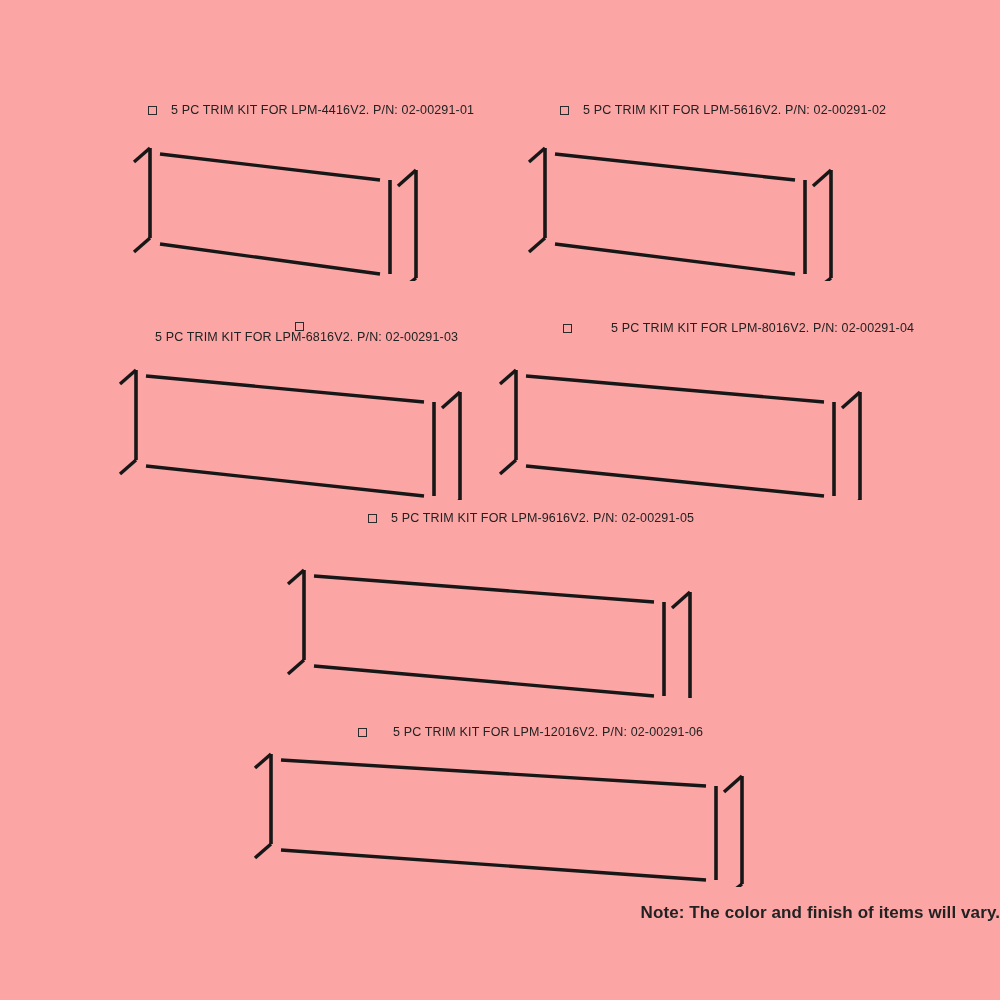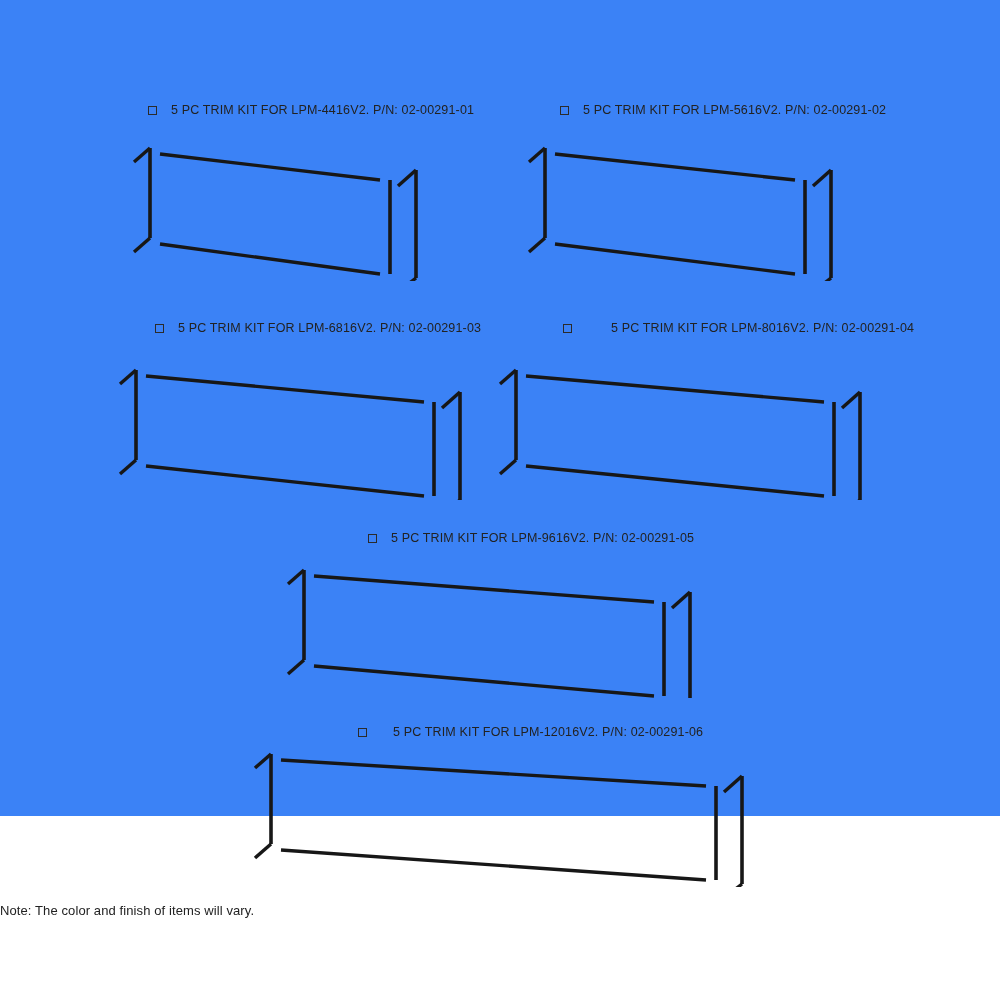--- a/index.html
+++ b/index.html
@@ -13,22 +13,22 @@
     position: relative;
     font-family: "Liberation Sans", sans-serif;
     color: #1a1a1a;
     overflow: hidden;
   }
 
   .page {
     position: absolute;
     inset: 0;
     width: 1000px;
-    height: 816px;
-    background: #3b82f6;
+    height: 1000px;
+    background: #fca5a5;
   }
 
   
   .item {
     position: absolute;
   }
 
   .item-label {
     position: absolute;
     left: 0;
@@ -74,24 +74,25 @@
   }
   .flange {
     stroke-width: 3.4;
   }
 
   
   .note {
     position: absolute;
     left: 0;
     right: 0;
-    text-align: left;
-    font-size: 13px;
+    text-align: right;
+    font-size: 17px;
     color: #222222;
     letter-spacing: 0.1px;
+    font-weight: bold;
   }
 </style>
 </head>
 <body>
 
 <div class="page">
   <div id="items-root">
       <div class="item" style="left: 0px; top: 0px;">
         <div class="item-label" style="left: 148px; top: 104px;">
           <span class="checkbox-icon"></span>
@@ -120,21 +121,21 @@
           <line x1="18" y1="102" x2="2" y2="116" class="flange"></line>
           <line x1="28" y1="18" x2="268" y2="44" class="rail"></line>
           <line x1="28" y1="108" x2="268" y2="138" class="rail"></line>
           <line x1="278" y1="44" x2="278" y2="138" class="post"></line>
           <line x1="304" y1="34" x2="304" y2="142" class="post"></line>
           <line x1="304" y1="34" x2="286" y2="50" class="flange"></line>
           <line x1="304" y1="142" x2="286" y2="156" class="flange"></line>
         </svg>
       </div>
       <div class="item" style="left: 0px; top: 0px;">
-        <div class="item-label" style="left: 155px; top: 322px;">
+        <div class="item-label" style="left: 155px; top: 322px; flex-direction: column;">
           <span class="checkbox-icon"></span>
           <span class="label-text">5 PC TRIM KIT FOR LPM-6816V2. P/N: 02-00291-03</span>
         </div>
         <svg class="diagram" width="358" height="142" viewBox="0 0 358 142" style="left: 118px; top: 358px;">
           <line x1="18" y1="12" x2="18" y2="102" class="post"></line>
           <line x1="18" y1="12" x2="2" y2="26" class="flange"></line>
           <line x1="18" y1="102" x2="2" y2="116" class="flange"></line>
           <line x1="28" y1="18" x2="306" y2="44" class="rail"></line>
           <line x1="28" y1="108" x2="306" y2="138" class="rail"></line>
           <line x1="316" y1="44" x2="316" y2="138" class="post"></line>
@@ -154,21 +155,21 @@
           <line x1="18" y1="102" x2="2" y2="116" class="flange"></line>
           <line x1="28" y1="18" x2="326" y2="44" class="rail"></line>
           <line x1="28" y1="108" x2="326" y2="138" class="rail"></line>
           <line x1="336" y1="44" x2="336" y2="138" class="post"></line>
           <line x1="362" y1="34" x2="362" y2="142" class="post"></line>
           <line x1="362" y1="34" x2="344" y2="50" class="flange"></line>
           <line x1="362" y1="142" x2="344" y2="156" class="flange"></line>
         </svg>
       </div>
       <div class="item" style="left: 0px; top: 0px;">
-        <div class="item-label" style="left: 368px; top: 532px; justify-content: flex-end;">
+        <div class="item-label" style="left: 368px; top: 512px; justify-content: flex-end;">
           <span class="checkbox-icon"></span>
           <span class="label-text">5 PC TRIM KIT FOR LPM-9616V2. P/N: 02-00291-05</span>
         </div>
         <svg class="diagram" width="420" height="140" viewBox="0 0 420 140" style="left: 286px; top: 558px;">
           <line x1="18" y1="12" x2="18" y2="102" class="post"></line>
           <line x1="18" y1="12" x2="2" y2="26" class="flange"></line>
           <line x1="18" y1="102" x2="2" y2="116" class="flange"></line>
           <line x1="28" y1="18" x2="368" y2="44" class="rail"></line>
           <line x1="28" y1="108" x2="368" y2="138" class="rail"></line>
           <line x1="378" y1="44" x2="378" y2="138" class="post"></line>

